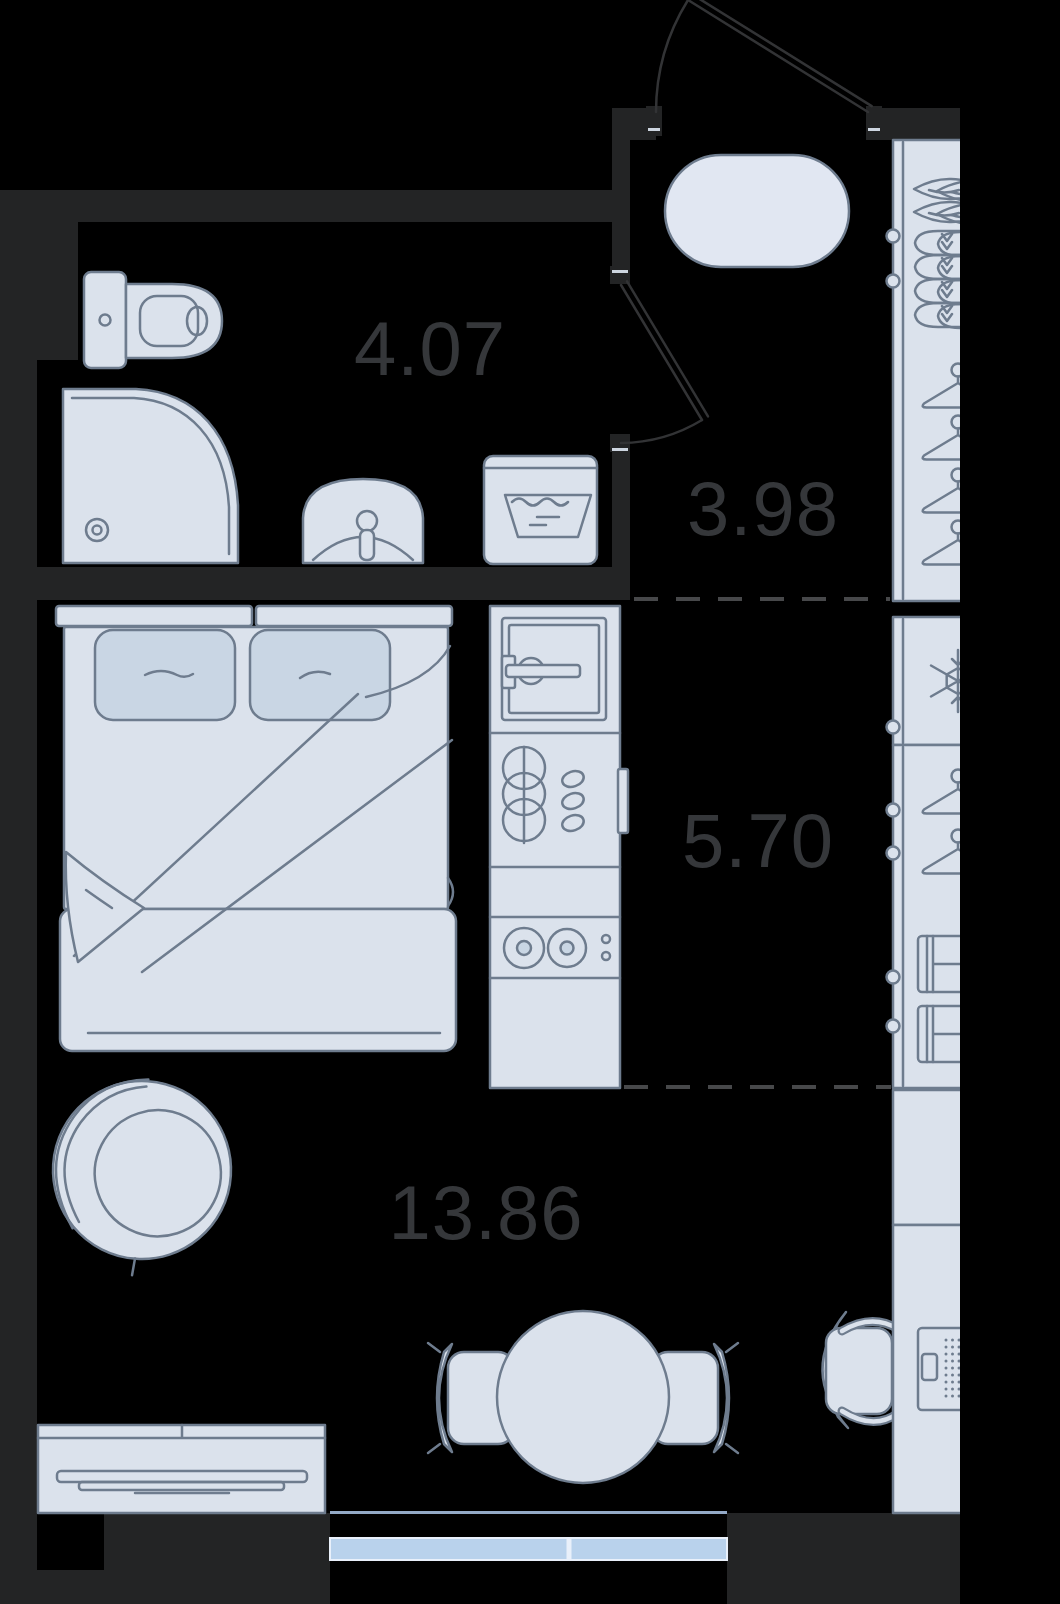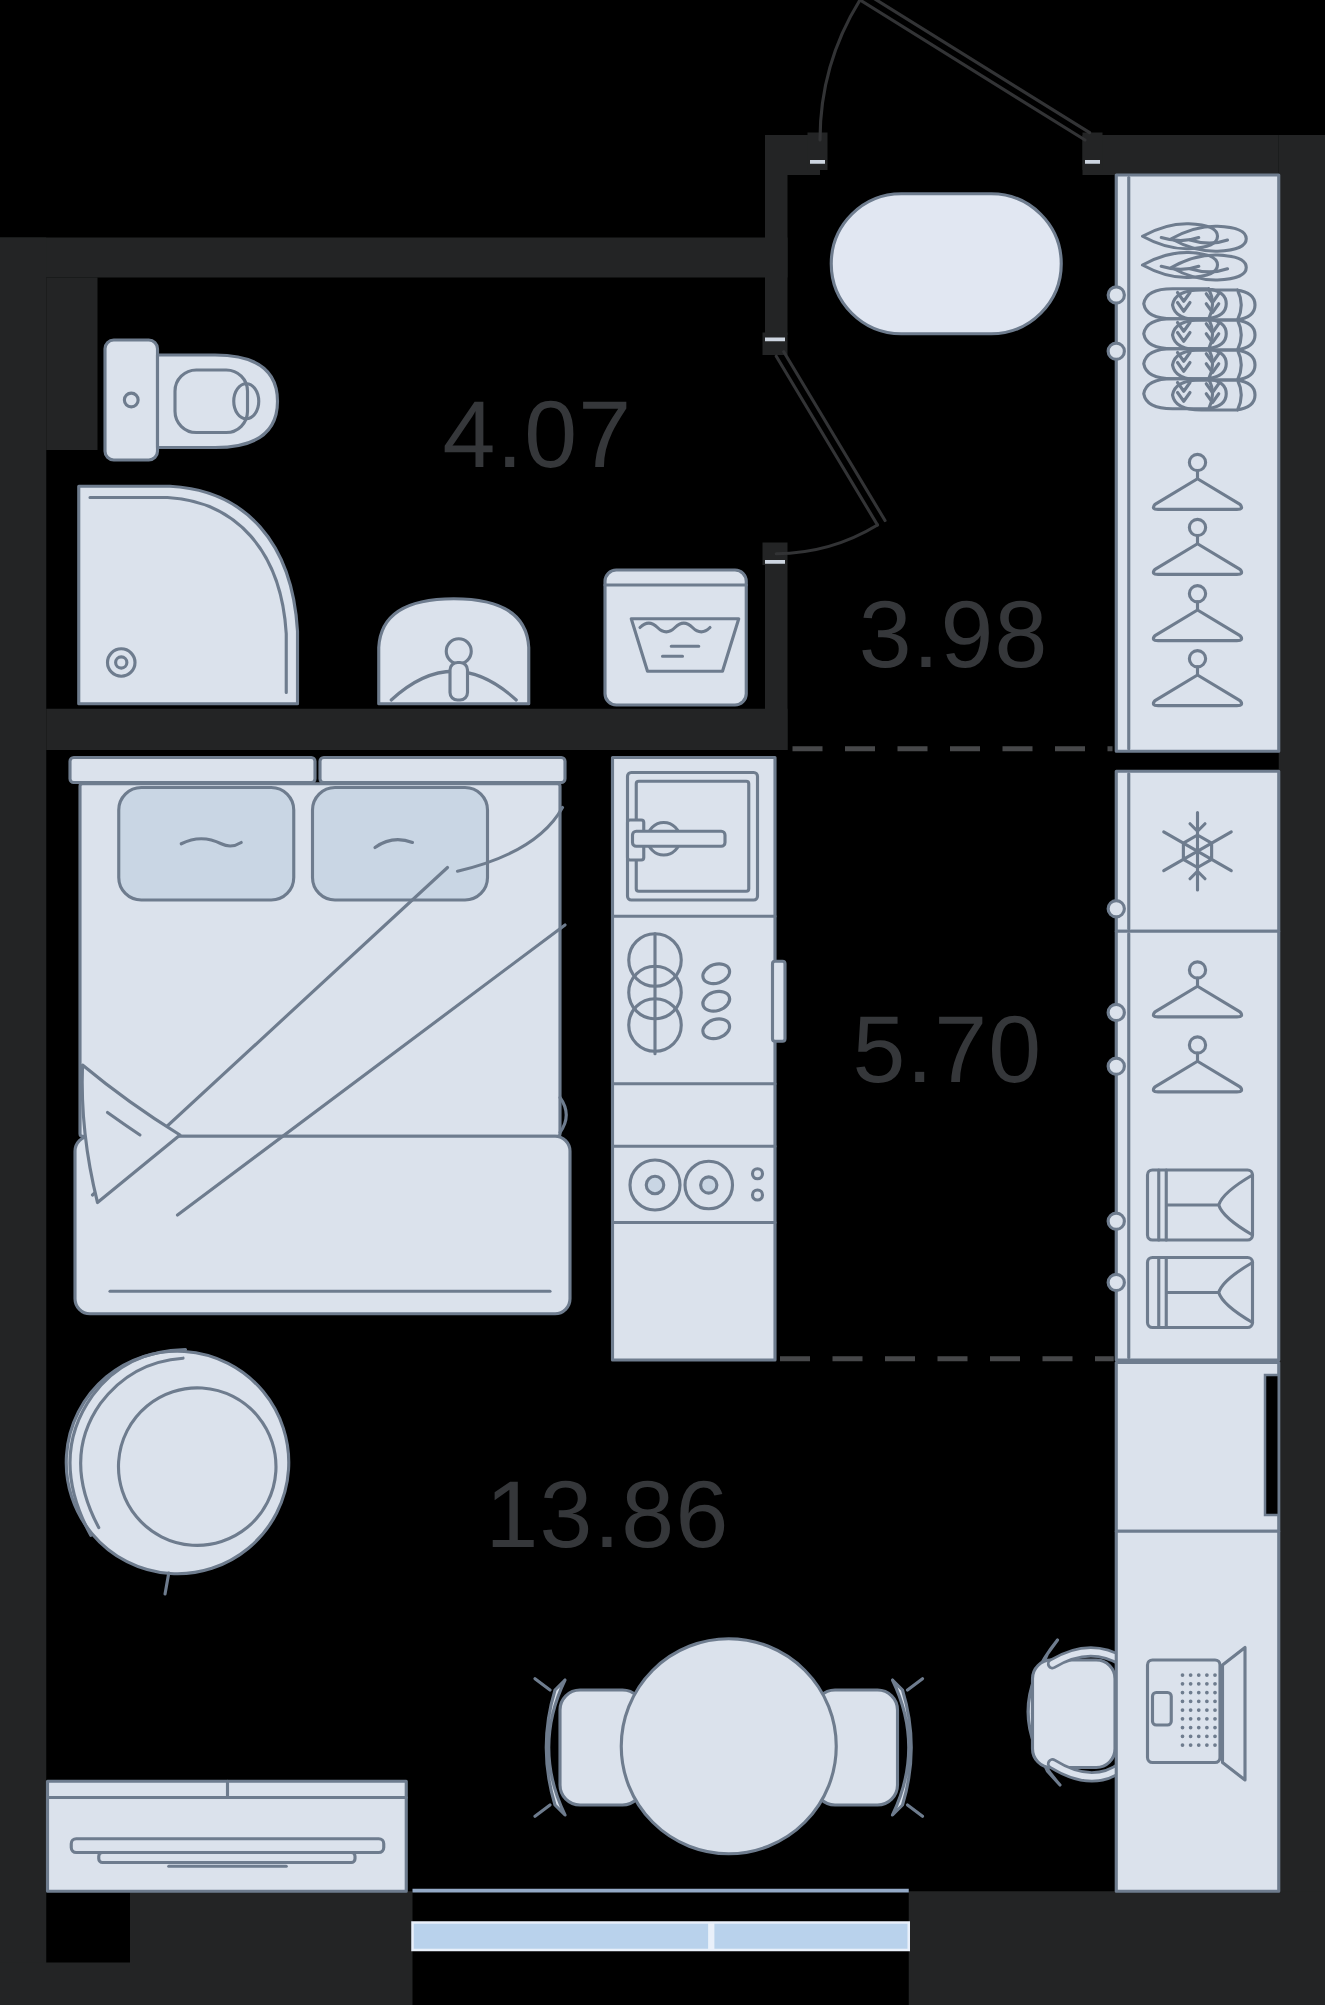--- a/index.html
+++ b/index.html
@@ -1,16 +1,16 @@
 <!DOCTYPE html>
 <html style="--background: #000000; --wall: #232425; --furniture: #dbe2ec; --furniture_dark: #c9d6e4; --rug: #e1e7f2; --outline: #6e7c8e; --label: #35373a; --door: #323335; --dash: #47484a; --window: #b9d2ec;"><head>
 <meta charset="utf-8">
 <style>
   html,body{margin:0;padding:0;background:#000;}
-  .stage{position:relative;width:1060px;height:1604px;background:var(--background,#000);overflow:hidden;}
+  .stage{position:relative;width:960px;height:1604px;background:var(--background,#000);overflow:hidden;}
   .stage svg{position:absolute;inset:0;display:block;}
   .wall{fill:var(--wall,#232425);stroke:none;}
   .furn{fill:var(--furniture,#dbe2ec);stroke:var(--outline,#6e7c8e);stroke-width:2.5;stroke-linejoin:round;}
   .furn2{fill:var(--furniture_dark,#c9d6e4);stroke:var(--outline,#6e7c8e);stroke-width:2.5;stroke-linejoin:round;}
   .rug{fill:var(--rug,#e1e7f2);stroke:var(--outline,#6e7c8e);stroke-width:2.5;}
   .ln{fill:none;stroke:var(--outline,#6e7c8e);stroke-width:2.5;stroke-linecap:round;stroke-linejoin:round;}
   .door{fill:none;stroke:var(--door,#323335);stroke-width:2.5;stroke-linecap:round;}
   .dash{fill:none;stroke:var(--dash,#47484a);stroke-width:4;stroke-dasharray:24 18;}
   .slit{fill:#cdd5e0;}
   .sill{fill:#93a9c6;}

